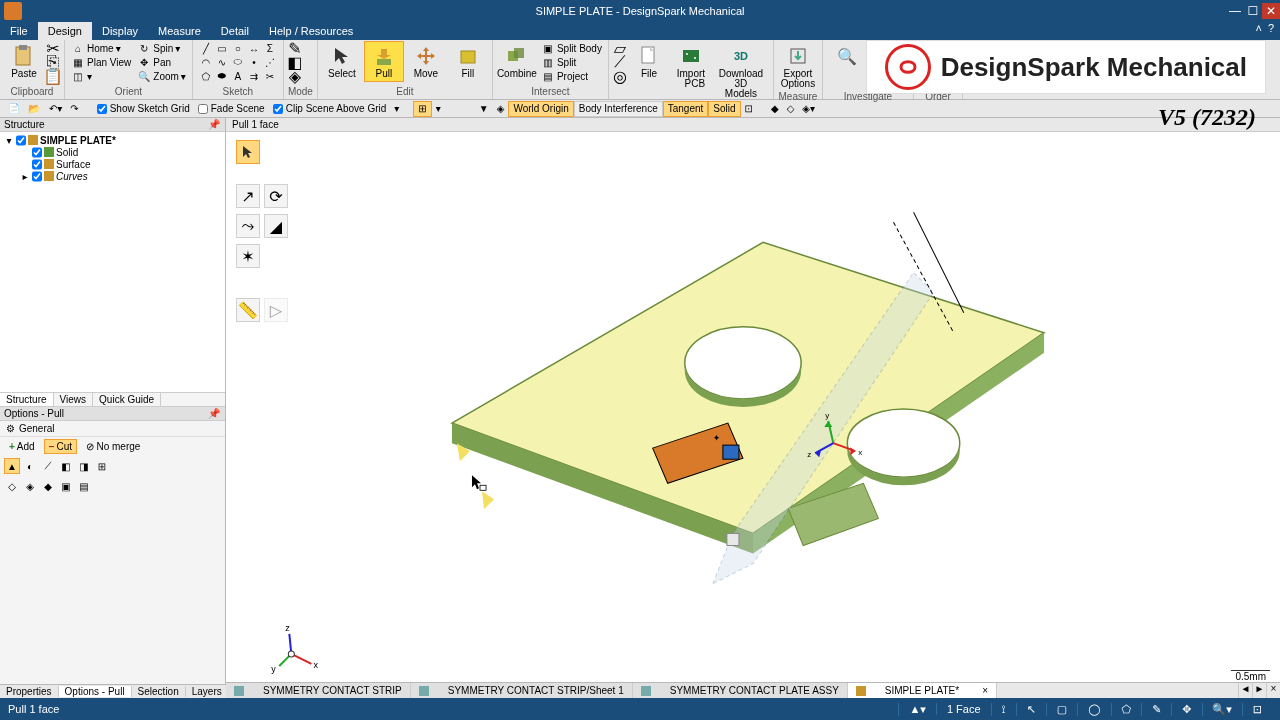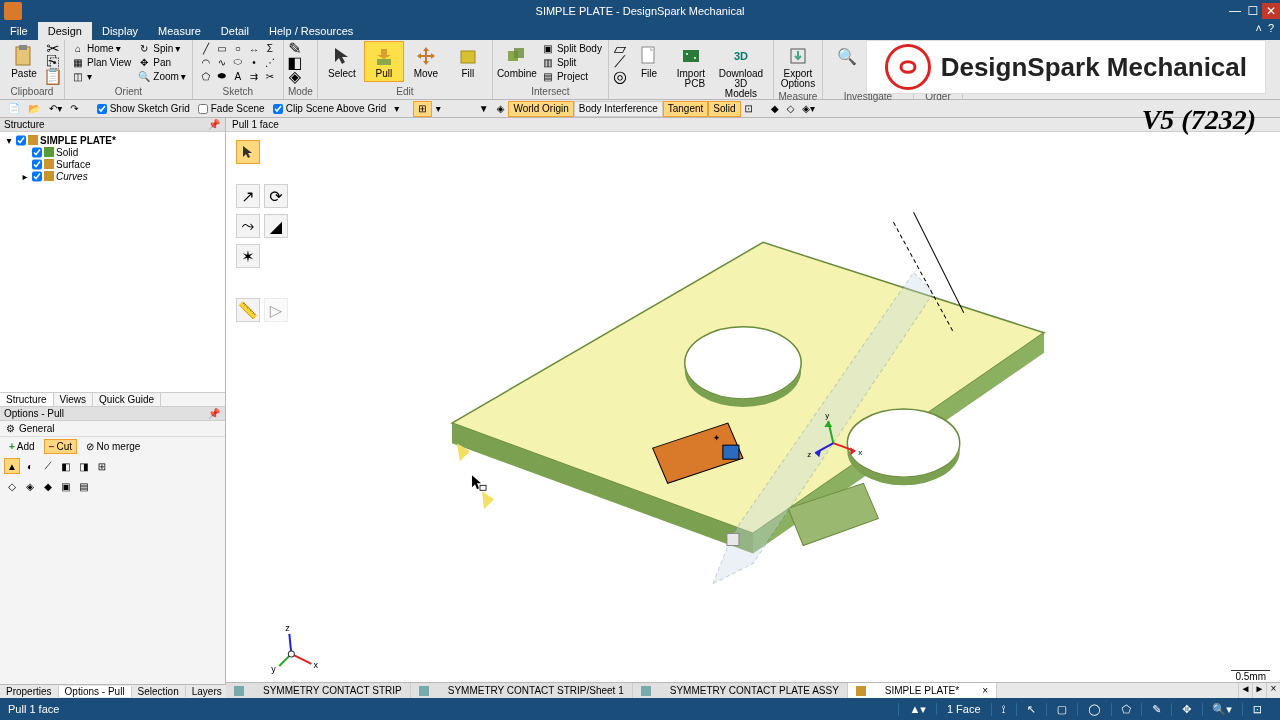--- a/index.html
+++ b/index.html
@@ -26,21 +26,21 @@
 .rbtn-big.active { background: #fde047; border-color: #f0a030; }
 .rbtn-big .ic { width: 28px; height: 24px; display: flex; align-items: center; justify-content: center; }
 .rbtn-big .lbl { font-size: 10px; line-height: 10px; margin-top: 1px; }
 .rcol { display: flex; flex-direction: column; gap: 0; }
 .rrow { display: flex; align-items: center; gap: 2px; font-size: 10px; height: 14px; cursor: pointer; padding: 0 2px; }
 .smic { width: 14px; height: 14px; display: inline-flex; align-items: center; justify-content: center; }
 
 .watermark { position: absolute; right: 14px; top: 40px; background: #fff; padding: 12px 18px; z-index: 50; border: 1px solid #ddd; display: flex; align-items: center; gap: 10px; height: 54px; }
 .watermark .ds-logo { width: 46px; height: 46px; border: 3px solid #d22; border-radius: 50%; display: flex; align-items: center; justify-content: center; }
 .watermark .ds-text { font-size: 26px; font-weight: 600; color: #222; font-family: Arial; }
-.version { position: absolute; right: 24px; top: 104px; font-size: 28px; font-weight: bold; font-family: Georgia, serif; font-style: italic; color: #000; z-index: 40; }
+.version { position: absolute; right: 24px; top: 104px; font-size: 24px; font-weight: bold; font-family: Georgia, serif; font-style: italic; color: #000; z-index: 40; }
 
 .secondbar { height: 18px; background: #e8e8e8; border-bottom: 1px solid #b8b8b8; display: flex; align-items: center; font-size: 10px; gap: 0; padding: 0 4px; }
 .secondbar .sb-item { display: flex; align-items: center; gap: 3px; padding: 0 4px; height: 16px; cursor: pointer; }
 .secondbar .sb-btn-on { background: #ffd880; border: 1px solid #f0a030; }
 .secondbar input[type=checkbox] { width: 10px; height: 10px; }
 
 .workarea { position: absolute; top: 118px; bottom: 22px; left: 0; right: 0; display: flex; }
 .leftpanel { width: 226px; background: #f4f4f4; border-right: 1px solid #b8b8b8; display: flex; flex-direction: column; }
 .panel-head { height: 14px; background: #e0e0e0; font-size: 10px; padding: 0 4px; display: flex; align-items: center; border-bottom: 1px solid #ccc; justify-content: space-between; }
 .tree { flex: 0 0 260px; font-size: 10px; padding: 2px 4px; overflow: auto; background: #fff; }

